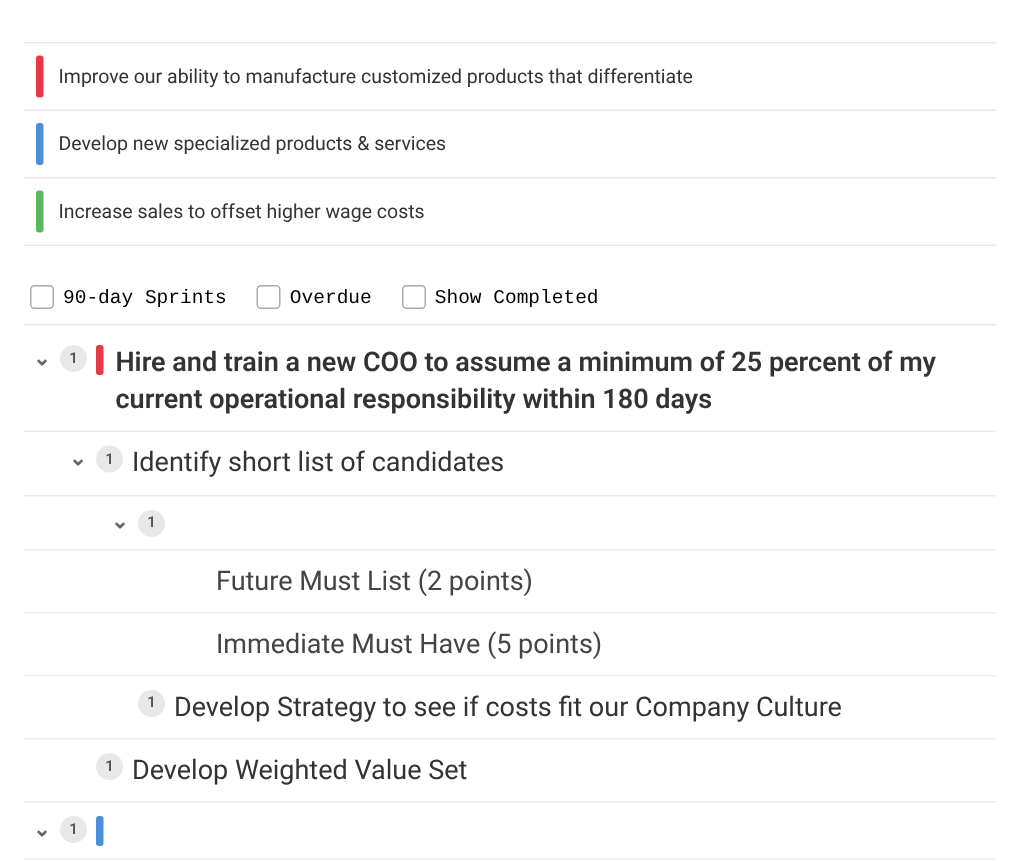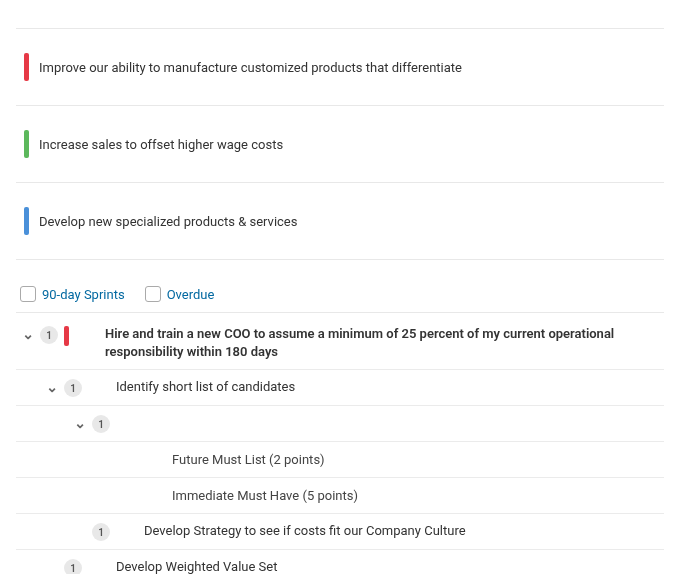--- a/index.html
+++ b/index.html
@@ -23,21 +23,21 @@
     }
 
     
     .csf-list {
       margin-bottom: 16px;
     }
 
     .csf-item {
       display: flex;
       align-items: center;
-      padding: 24px 8px;
+      padding: 8px 8px;
       border-bottom: 1px solid #e8e8e8;
     }
 
     .csf-item:first-child {
       border-top: 1px solid #e8e8e8;
     }
 
     .csf-indicator {
       width: 5px;
       height: 28px;
@@ -72,21 +72,22 @@
       width: 16px;
       height: 16px;
       border: 1.5px solid #aaa;
       border-radius: 3px;
       background: #fff;
       flex-shrink: 0;
     }
 
     .filter-label {
       font-size: 13px;
-      color: #0369a1;
+      color: #000000;
+      font-family: Liberation Mono, monospace;
     }
 
     
     .task-tree {
       width: 100%;
     }
 
     .task-row {
       display: flex;
       align-items: flex-start;
@@ -140,25 +141,24 @@
     .task-color-bar {
       width: 5px;
       height: 20px;
       border-radius: 2px;
       flex-shrink: 0;
       margin-right: 8px;
       margin-top: 1px;
     }
 
     .task-text {
-      font-size: 13px;
+      font-size: 18px;
       color: #333;
       line-height: 1.4;
       flex: 1;
-      margin-left: 28px;
     }
 
     .task-text.bold {
       font-weight: 600;
     }
 
     .task-text.leaf {
       color: #444;
     }
 
@@ -174,38 +174,42 @@
 
 <div class="page-container">
   <h1 class="page-title"></h1>
 
   <div class="csf-list">
   <div class="csf-item">
         <div class="csf-indicator" style="background: rgb(230, 57, 70);"></div>
         <span class="csf-item-text">Improve our ability to manufacture customized products that differentiate</span>
       </div>
       <div class="csf-item">
+        <div class="csf-indicator" style="background: rgb(74, 144, 217);"></div>
+        <span class="csf-item-text">Develop new specialized products &amp; services</span>
+      </div>
+      <div class="csf-item">
         <div class="csf-indicator" style="background: rgb(92, 184, 92);"></div>
         <span class="csf-item-text">Increase sales to offset higher wage costs</span>
-      </div>
-      <div class="csf-item">
-        <div class="csf-indicator" style="background: rgb(74, 144, 217);"></div>
-        <span class="csf-item-text">Develop new specialized products &amp; services</span>
       </div>
     </div>
 
   <div class="filter-bar">
   <label class="filter-item">
         <div class="filter-checkbox"></div>
         <span class="filter-label">90-day Sprints</span>
       </label>
       <label class="filter-item">
         <div class="filter-checkbox"></div>
         <span class="filter-label">Overdue</span>
       </label>
+      <label class="filter-item">
+        <div class="filter-checkbox"></div>
+        <span class="filter-label">Show Completed</span>
+      </label>
     </div>
 
   <div class="task-tree">
   <div class="task-row indent-0">
         <div class="chevron" style="transform: rotate(0deg); font-size: 14px; font-weight: 700; color: rgb(102, 102, 102);">⌄</div>
         <div class="task-number-badge">1</div>
         <div class="task-color-bar" style="background: rgb(230, 57, 70);"></div>
         <span class="task-text bold">Hire and train a new COO to assume a minimum of 25 percent of my current operational responsibility within 180 days</span>
       </div>
       <div class="task-row indent-1">

